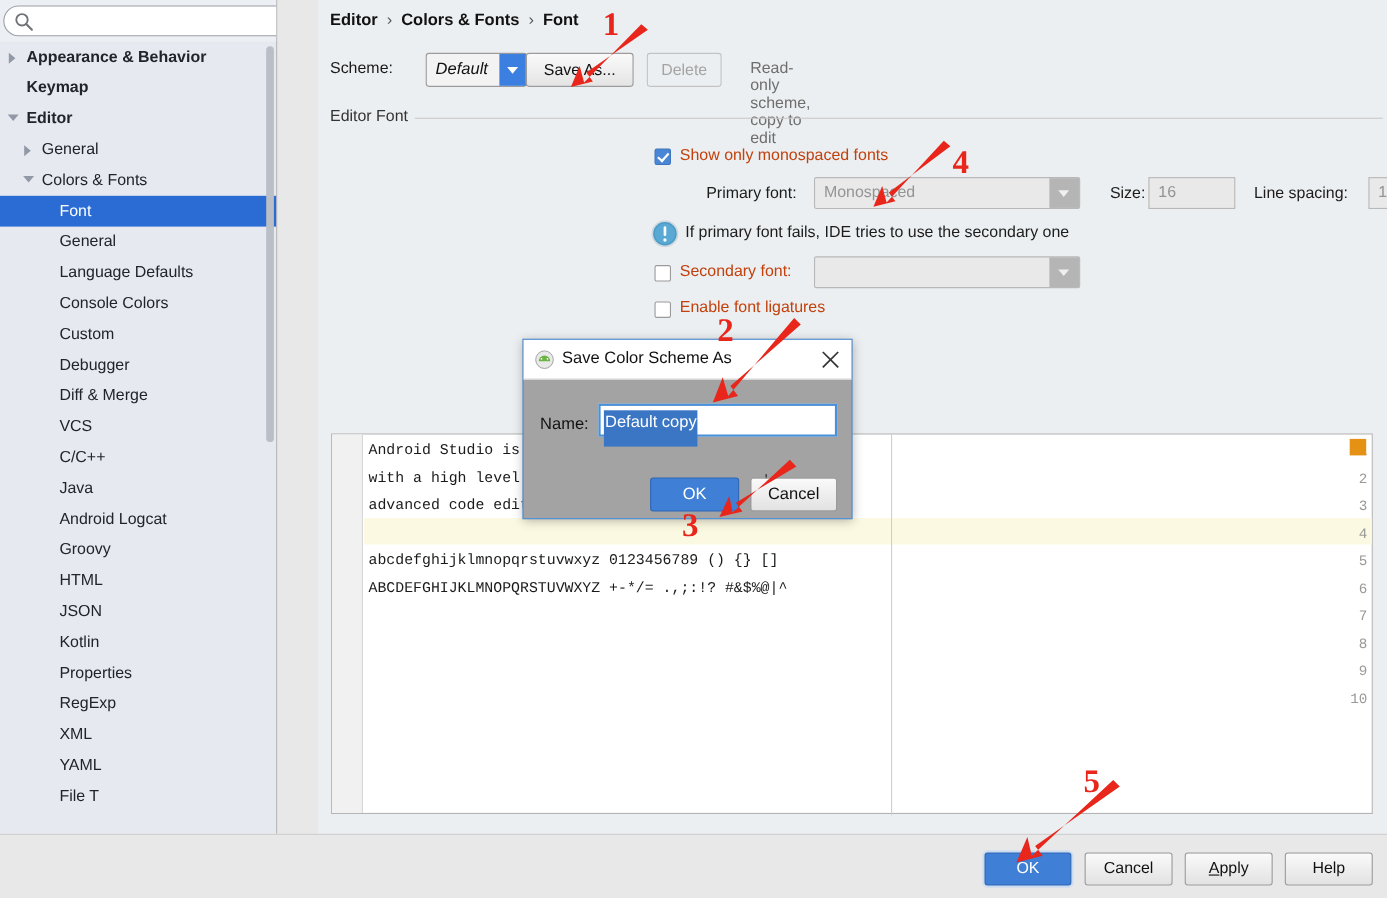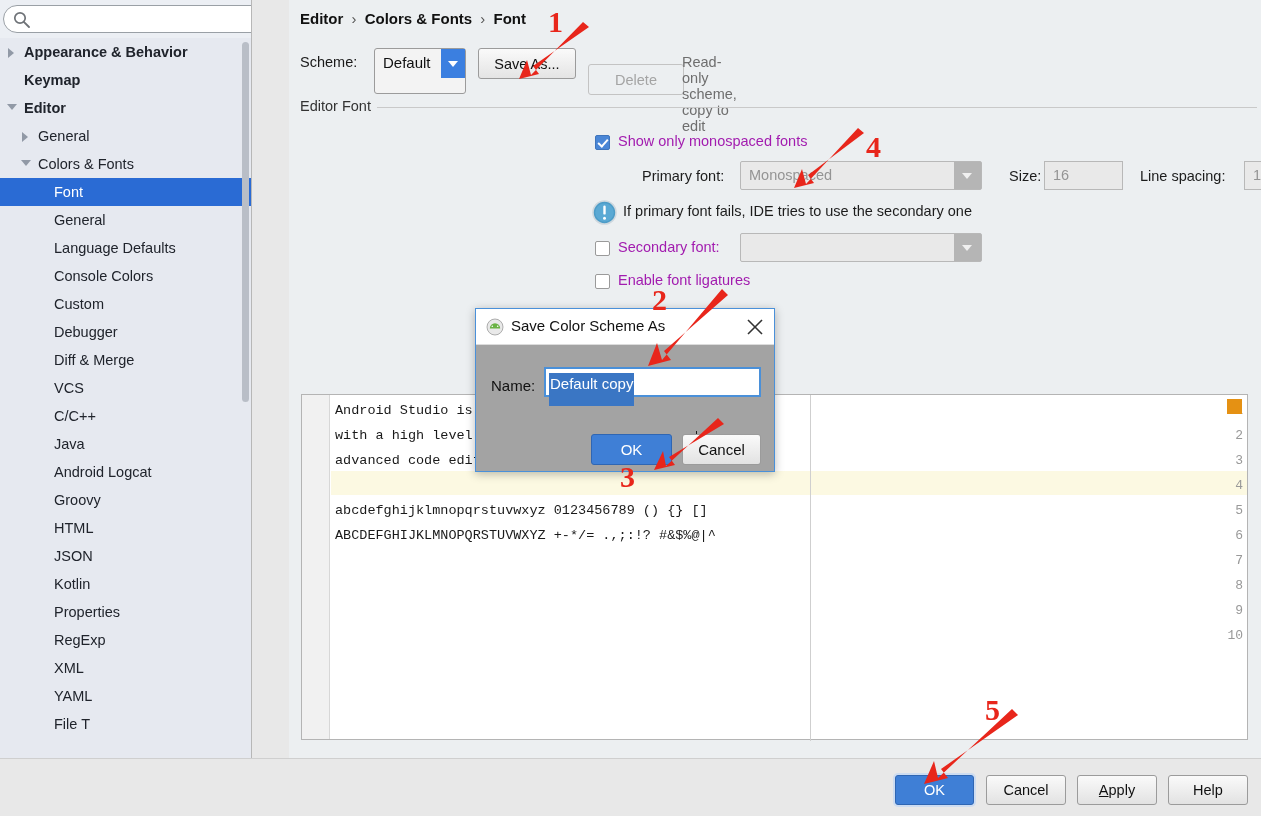--- a/index.html
+++ b/index.html
@@ -67,22 +67,22 @@
   }
   #breadcrumb {
     position: absolute; left: 11px; top: 10px;
     font-size: 15px; font-weight: bold; color: #111;
   }
   #breadcrumb .sep { font-weight: normal; color: #555; padding: 0 4px; }
 
   #scheme-row { position: absolute; left: 11px; top: 48px; height: 32px; }
   #scheme-label { position: absolute; left: 0; top: 6px; font-size: 14.5px; }
   #scheme-combo {
-    position: absolute; left: 74px; top: 0; width: 92px; height: 46px;
-    border: 1px solid #9b9b9b; border-radius: 3px; background: #f3f3f3;
+    position: absolute; left: 87px; top: 0; width: 92px; height: 31px;
+    border: 1px solid #9b9b9b; border-radius: 3px; background: #f3f3f3; font-style: italic;
   }
   #scheme-combo .val {
     position: absolute; left: 8px; top: 5px; font-size: 15px; color: #111;
   }
   #scheme-combo .btn {
     position: absolute; right: 0; top: 0; width: 24px; height: 29px;
     background: #3b7fe0;
   }
   #scheme-combo .btn::after {
     content: ""; position: absolute; left: 7px; top: 12px;
@@ -91,21 +91,21 @@
   }
   .gbtn {
     position: absolute; height: 31px; border: 1px solid #9b9b9b;
     border-radius: 3px; background: linear-gradient(#fafafa, #e4e4e4);
     font-family: "Liberation Sans", sans-serif; font-size: 14.5px;
     color: #111; cursor: default;
     display: flex; align-items: center; justify-content: center;
   }
   .gbtn.disabled { color: #a4a4a4; background: #eceff1; border-color: #c3c3c3; }
   #save-as-btn { left: 178px; top: 0; width: 98px; }
-  #delete-btn { left: 288px; top: 16px; width: 96px; }
+  #delete-btn { left: 288px; top: 0; width: 68px; }
   #readonly-note { position: absolute; left: 382px; top: 6px; font-size: 14.5px; color: #6e6e6e; }
 
   
   #group-title {
     position: absolute; left: 11px; top: 98px; font-size: 14.5px; color: #333;
     background: #eceff1; padding-right: 6px; z-index: 2;
   }
   #group-line {
     position: absolute; left: 11px; top: 107px; width: 957px; height: 1px;
     background: #c9c9c9;
@@ -113,21 +113,21 @@
 
   .cb {
     position: absolute; width: 15px; height: 15px; border-radius: 2px;
     border: 1px solid #9a9a9a; background: #ffffff;
   }
   .cb.checked { background: #4a86d6; border-color: #3f74bb; }
   .cb.checked::after {
     content: ""; position: absolute; left: 4px; top: 1px; width: 4px; height: 8px;
     border: solid #ffffff; border-width: 0 2px 2px 0; transform: rotate(42deg);
   }
-  .dim-label { color: #a21caf; font-size: 14.5px; }
+  .dim-label { color: #c2410c; font-size: 14.5px; }
   .lab { color: #1c1c1c; font-size: 14.5px; }
 
   #cb-mono { left: 306px; top: 135px; }
   #cb-mono-lbl { position: absolute; left: 329px; top: 133px; }
 
   #primary-font-lbl { position: absolute; left: 353px; top: 168px; }
   #primary-combo {
     position: absolute; left: 451px; top: 161px; width: 242px; height: 29px;
     border: 1px solid #b8b8b8; border-radius: 2px; background: #e9e9e9;
   }

